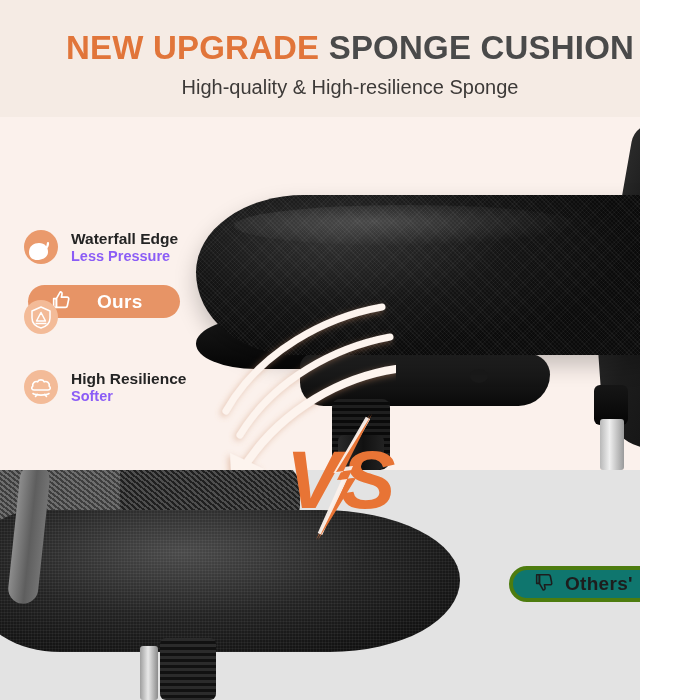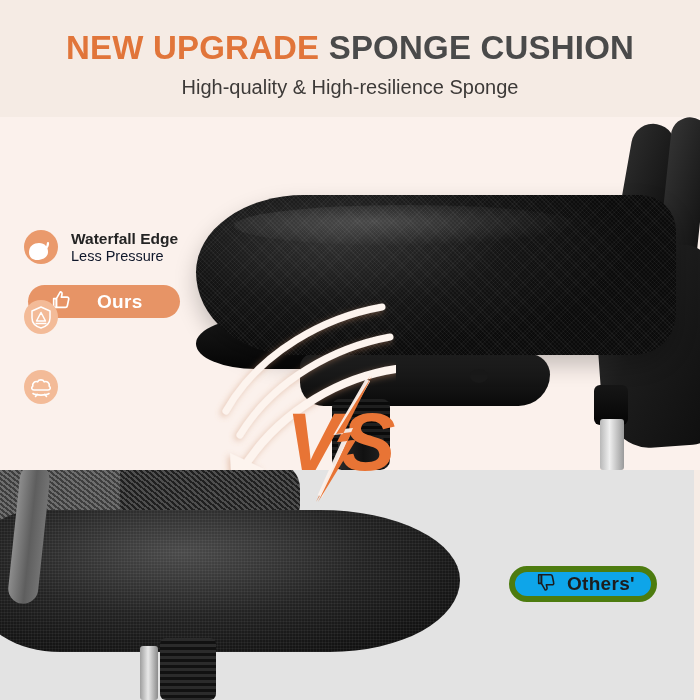--- a/index.html
+++ b/index.html
@@ -5,24 +5,25 @@
   html, body {
     margin: 0;
     padding: 0;
     background: #ffffff;
   }
   body {
     font-family: "Liberation Sans", sans-serif;
   }
   #page {
     position: relative;
-    width: 700px;
+    width: 616px;
     height: 700px;
     overflow: hidden;
     background: #f7ece5;
+    padding-left: 24px;
   }
 
   
   #header-band {
     position: absolute;
     left: 0; top: 0;
     width: 700px; height: 117px;
     background: #f5ebe4;
   }
   #title {
@@ -204,22 +205,23 @@
   .fi-circle.pale { background: #f3bb98; }
   .feature-row .ftxt { line-height: 1.18; }
   .feature-row .ftitle {
     font-size: 15.5px;
     font-weight: bold;
     color: #242424;
     white-space: nowrap;
   }
   .feature-row .fsub {
     font-size: 14.5px;
-    color: #0f172a;
+    color: #8b5cf6;
     white-space: nowrap;
+    font-weight: bold;
   }
 
   
   #panel-others {
     position: absolute;
     left: 0; top: 470px;
     width: 694px; height: 230px;
     background: #e3e3e3;
     overflow: hidden;
   }
@@ -281,40 +283,40 @@
     width: 120px; height: 26px;
     background: linear-gradient(180deg, #2a2a2a, #0d0d0d);
     border-radius: 10px;
   }
 
   
   #others-badge {
     position: absolute;
     left: 509px; top: 566px;
     width: 148px; height: 36px;
-    background: #0ea5e9;
-    border: 6px solid #4d7c0f;
+    background: #0f766e;
+    border: 4px solid #4d7c0f;
     border-radius: 19px;
     display: flex;
     align-items: center;
     gap: 10px;
     padding-left: 20px;
     box-sizing: border-box;
   }
   #others-badge .badge-text {
     color: #1d1d1d;
     font-size: 19px;
     font-weight: bold;
     letter-spacing: 0.3px;
   }
 
   
   #vs-mark {
     position: absolute;
-    left: 282px; top: 374px;
+    left: 282px; top: 412px;
     width: 130px; height: 130px;
     pointer-events: none;
   }
 </style>
 </head>
 <body>
 
 <div id="page">
 
   <div id="header-band"></div>
@@ -399,20 +401,24 @@
 
     <div class="feature-row" style="top:253px;">
       <span class="fi-wrap">
         <span class="fi-circle pale"></span>
         <svg style="position:absolute;inset:0" width="34" height="34" viewBox="0 0 34 34" fill="none" stroke="#ffffff" stroke-width="1.6" stroke-linejoin="round" stroke-linecap="round">
           <path d="M10 20 C7.5 20, 7 17.5, 8.8 16.2 C8.2 13, 11 10.6, 13.6 11.8 C14.8 9.2, 19 9.2, 20.2 11.8 C23 10.6, 25.8 13, 25.2 16.2 C27 17.5, 26.5 20, 24 20 Z"></path>
           <path d="M9 23.5 C12 25.6, 22 25.6, 25 23.5"></path>
           <path d="M11.5 26.5 L13.2 24.4 M22.5 26.5 L20.8 24.4"></path>
         </svg>
       </span>
+      <span class="ftxt">
+        <div class="ftitle">High Resilience</div>
+        <div class="fsub">Softer</div>
+      </span>
     </div>
   </div>
 
   <div id="panel-others">
     <div class="chair-bot">
       <div class="bot-backrest"></div>
       <div class="bot-backrest2"></div>
       <div class="bot-mech"></div>
       <div class="bot-seat">
         <div class="bot-seat-mesh"></div>

